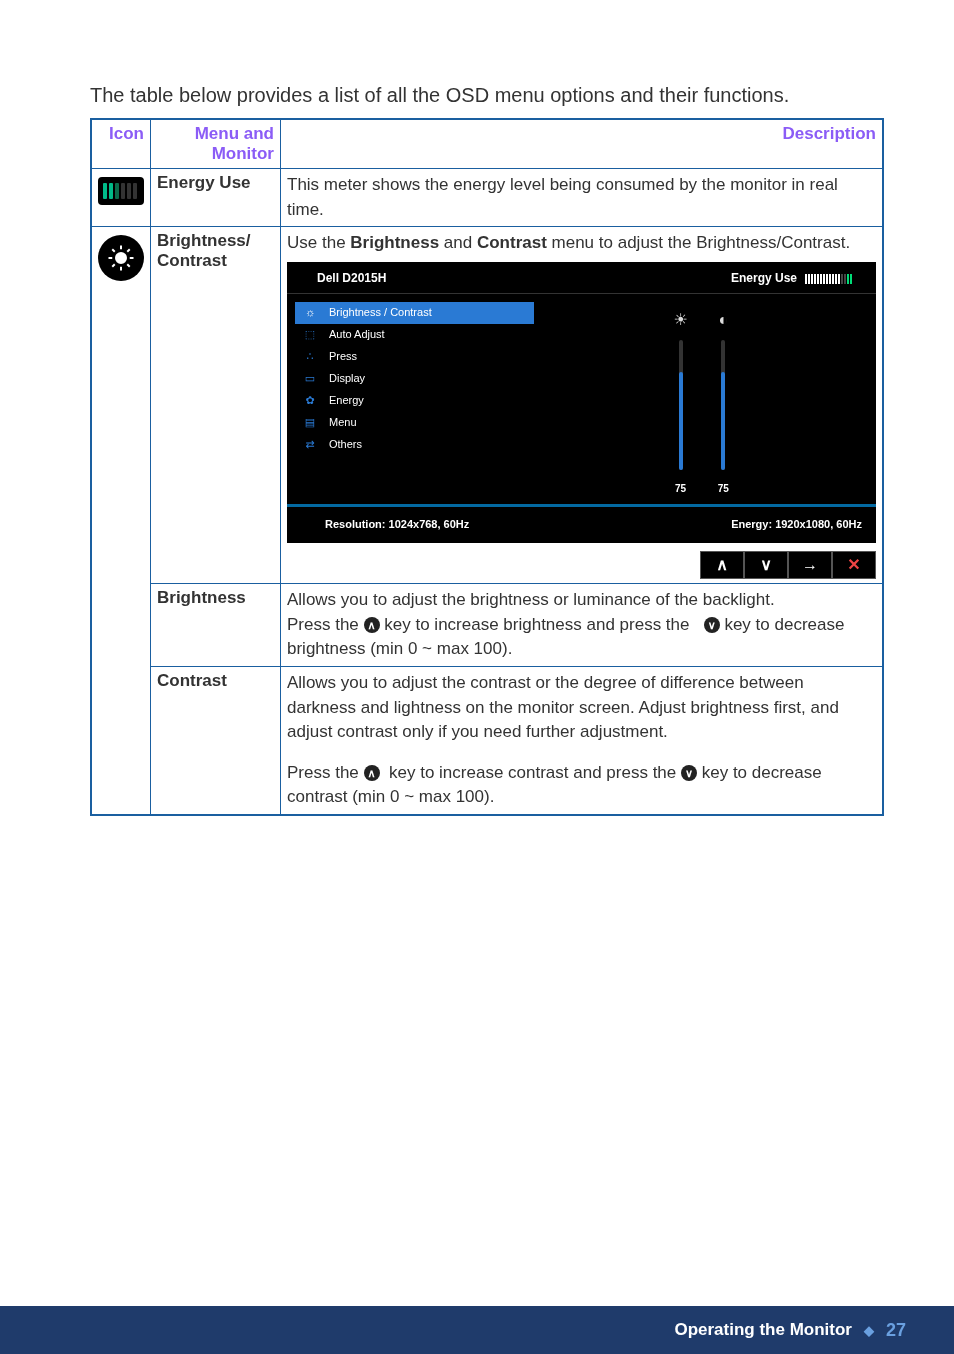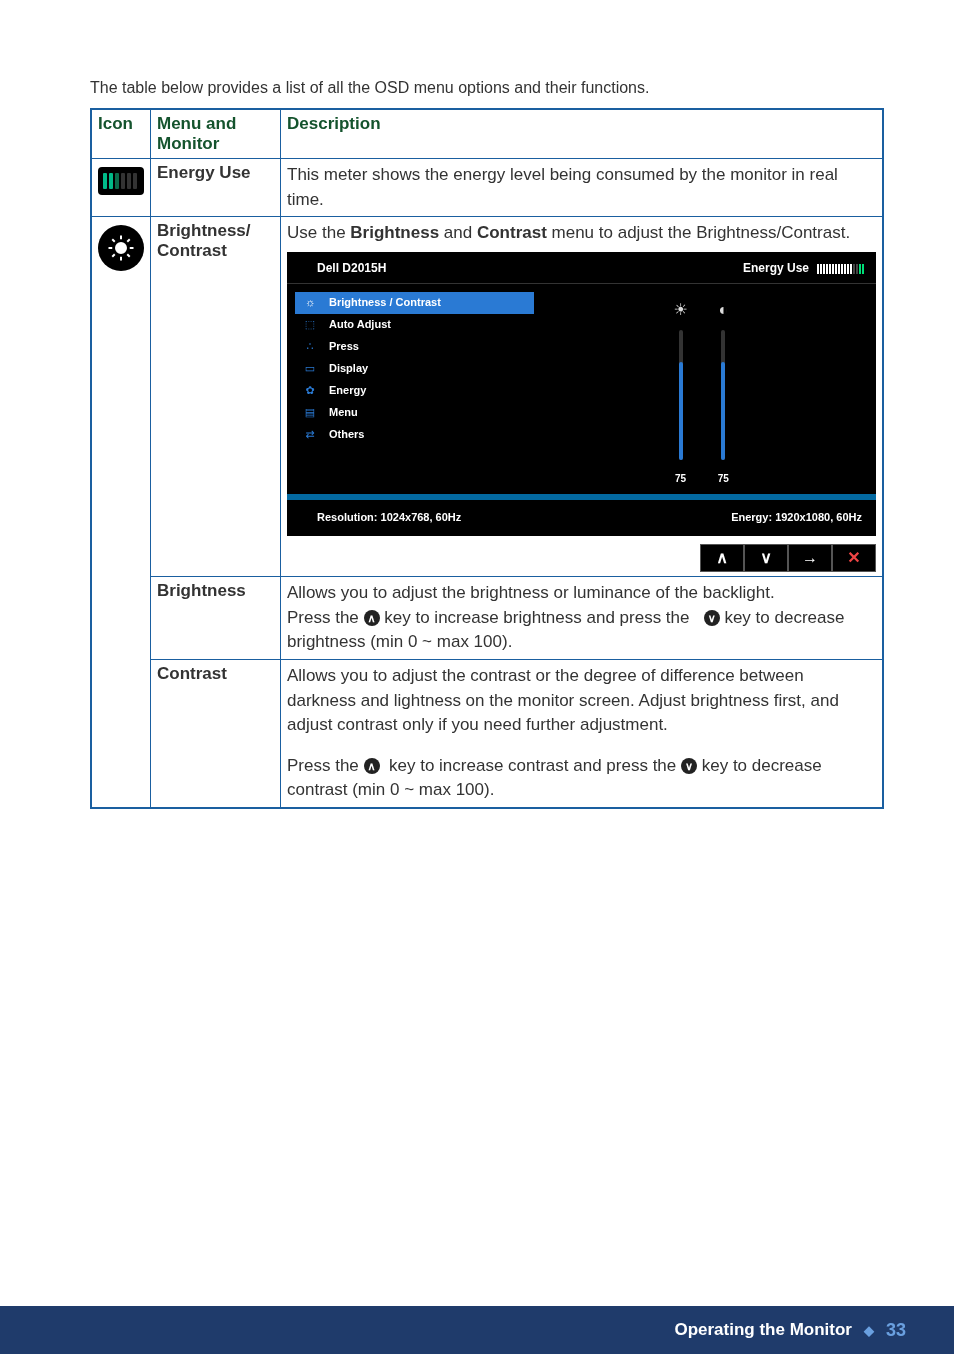--- a/index.html
+++ b/index.html
@@ -9,41 +9,42 @@
     background: #fff;
     color: #333;
     width: 954px;
     height: 1354px;
     position: relative;
   }
   .page {
     padding: 60px 70px 0 90px;
   }
   .intro {
-    font-size: 16px;
+    font-size: 20px;
     line-height: 1.5;
     color: #333;
     margin-bottom: 8px;
   }
   table.osd {
     border-collapse: collapse;
     width: 100%;
     border: 2px solid #1a5fa0;
     font-size: 17px;
   }
   table.osd th, table.osd td {
     border: 1px solid #1a5fa0;
     padding: 4px 6px;
     vertical-align: top;
     text-align: left;
   }
   table.osd th {
-    color: #14532d;
+    color: #8b5cf6;
     font-weight: 600;
     background: #fff;
+    text-align: right;
   }
   .iconcell {
     width: 56px;
     text-align: center;
     vertical-align: top;
     padding: 2px;
   }
   .menucell { width: 130px; font-weight: 700;}
   .menucell-reg { width: 130px; font-weight: 700;}
   .desc { line-height: 1.45; }
@@ -79,46 +80,46 @@
   .osd-panel {
     background:#000;
     color:#fff;
     font-size:12px;
     width:100%;
     margin-top:6px;
     font-family: Arial, sans-serif;
   }
   .osd-top {
     display:flex; justify-content:space-between;
-    padding:8px 12px 6px 30px;
+    padding:8px 24px 6px 30px;
     border-bottom:1px solid #333;
     font-weight:bold;
     font-size:12px;
   }
   .energy-meter{display:flex;gap:1px;align-items:center;}
   .energy-meter span{width:2px;height:10px;background:#fff;display:inline-block;}
   .energy-meter span.off{background:#444;}
   .energy-meter span.g{background:#0d7;}
 
   .osd-body{display:flex;}
   .osd-menu{width:42%;padding:8px 0 8px 8px;}
   .osd-row{display:flex;align-items:center;gap:10px;padding:3px 0 3px 6px;font-size:11px;}
   .osd-row.active{background:#2a7ad4;}
   .osd-row .ic{width:18px;display:flex;justify-content:center;color:#2a7ad4;}
   .osd-row.active .ic{color:#fff;}
-  .osd-row .lbl{font-weight:bold;}
+  .osd-row .lbl{font-weight:normal;}
 
   .osd-sliders{flex:1;padding:14px 12px 8px 4px;display:flex;gap:30px;justify-content:center;}
   .slider-col{display:flex;flex-direction:column;align-items:center;gap:8px;}
   .slider-col .top-ic{color:#ddd;font-size:16px;}
   .slider-track{width:4px;height:130px;background:#333;position:relative;border-radius:2px;}
   .slider-fill{position:absolute;bottom:0;left:0;width:4px;background:#2a7ad4;border-radius:2px;}
   .slider-val{font-size:10px;font-weight:bold;margin-top:4px;}
 
-  .osd-bottom{display:flex;justify-content:space-between;padding:10px 14px 10px 30px;border-top:6px solid #0369a1;font-weight:bold;font-size:11px;}
+  .osd-bottom{display:flex;justify-content:space-between;padding:10px 14px 10px 38px;border-top:3px solid #0369a1;font-weight:bold;font-size:11px;}
 
   .nav-row{display:flex;justify-content:flex-end;padding:8px 0 0 0;}
   .nav-btn{width:44px;height:28px;background:#000;border:1px solid #555;display:flex;align-items:center;justify-content:center;font-size:16px;color:#fff;font-weight:bold;}
   .nav-btn.close{color:#e44;}
 
   .inline-key{
     display:inline-flex;
     width:16px;height:16px;
     border-radius:50%;
     background:#222;
@@ -306,14 +307,14 @@
       </td>
     </tr>
 
   </tbody>
     </table>
 </div>
 
 <div class="footer">
   <span>Operating the Monitor</span>
   <span class="sep">◆</span>
-  <span class="pg">33</span>
+  <span class="pg">27</span>
 </div>
 
 </body></html>

